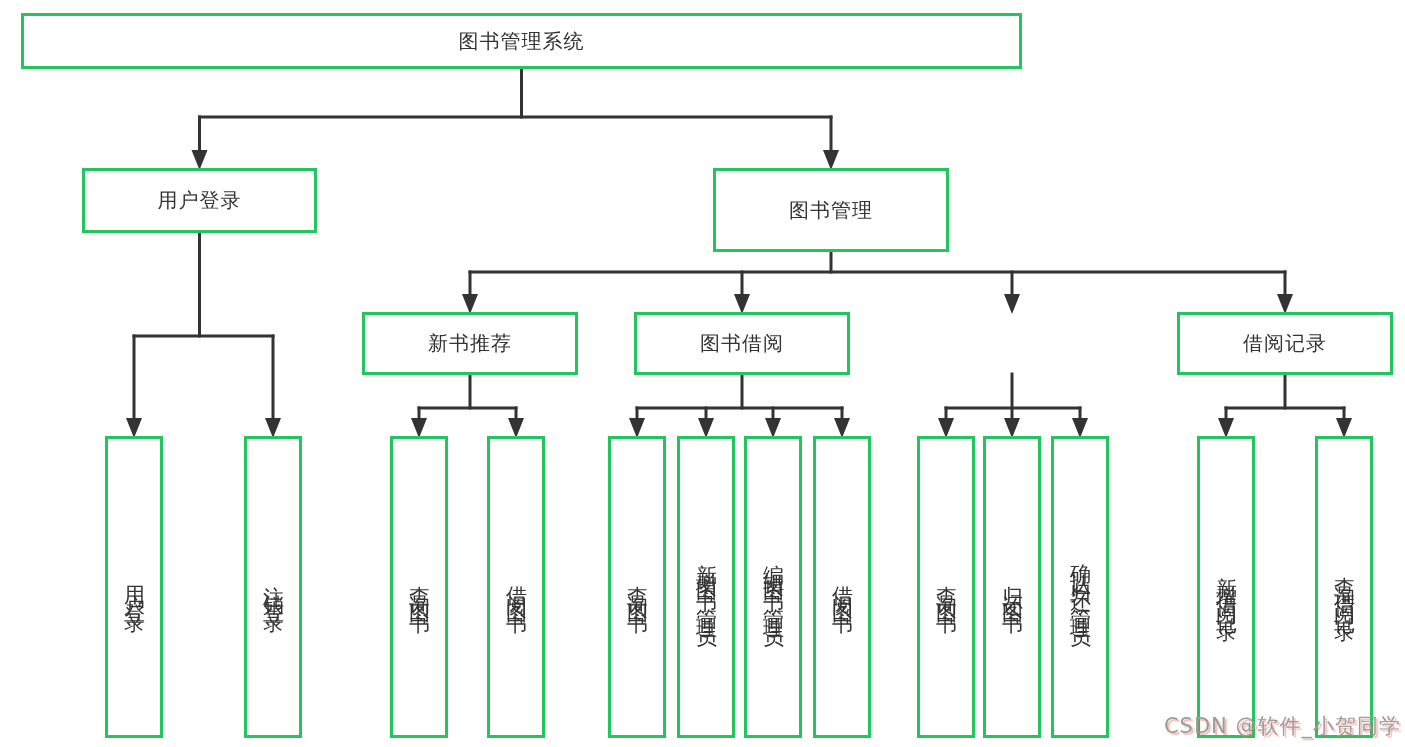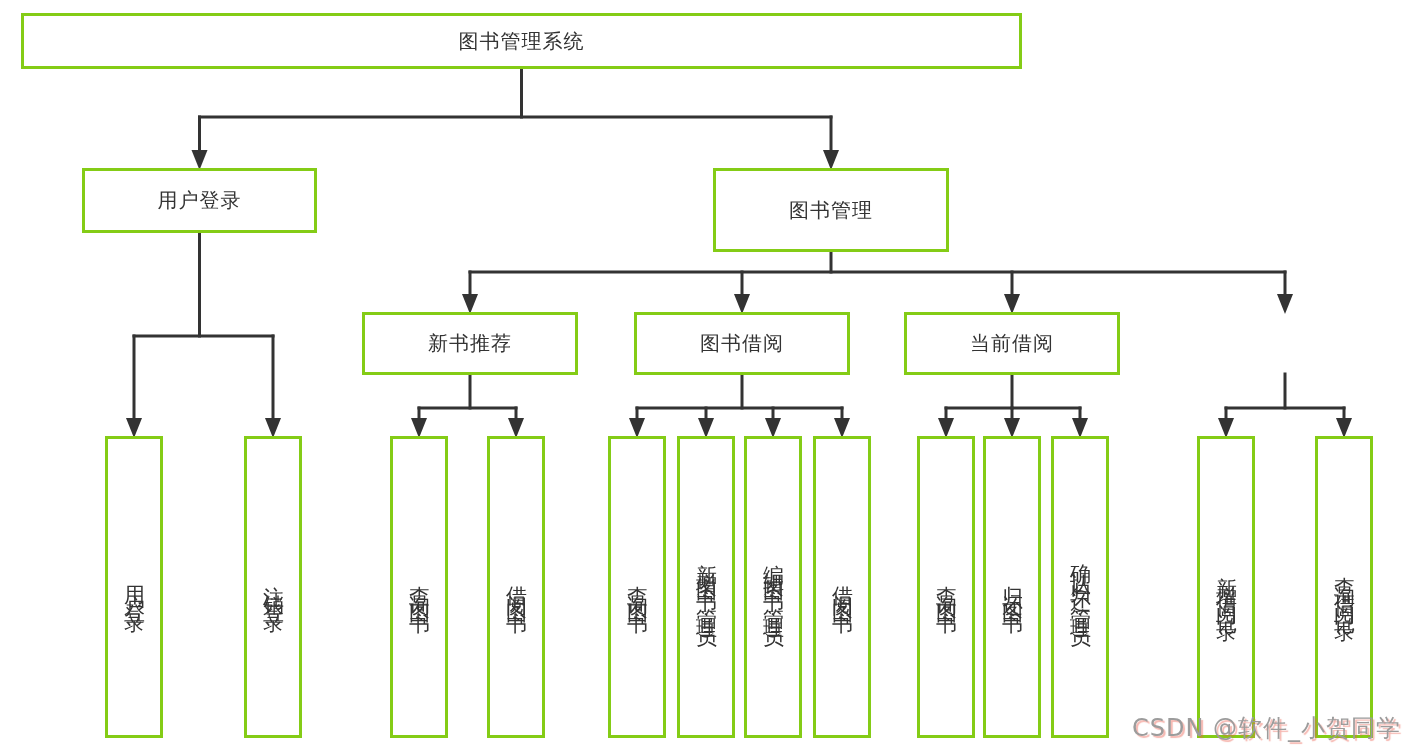--- a/index.html
+++ b/index.html
@@ -18,21 +18,21 @@
   .connectors {
     position: absolute;
     left: 0;
     top: 0;
     z-index: 1;
     pointer-events: none;
   }
   .node {
     position: absolute;
     box-sizing: border-box;
-    border: 3px solid #84cc16;
+    border: 3px solid #22c55e;
     background: #ffffff;
     color: #333333;
     display: flex;
     align-items: center;
     justify-content: center;
     z-index: 2;
     text-align: center;
   }
   .node.h {
     font-size: 20px;
@@ -43,21 +43,21 @@
     writing-mode: vertical-rl;
     font-size: 21px;
     letter-spacing: 9px;
     line-height: 1;
   }
   .watermark {
     position: absolute;
     right: 4px;
     top: 712px;
     z-index: 5;
-    font-size: 24px;
+    font-size: 21px;
     color: #9c9c9c;
     text-shadow: 2px 2px 1px rgba(235, 96, 80, 0.45);
     white-space: nowrap;
     letter-spacing: 1px;
   }
 </style>
 </head>
 <body>
 
 <div class="canvas">
@@ -116,21 +116,21 @@
       <polygon points="1336,418 1352,418 1344,438" fill="#333333"></polygon>
     </svg>
 
   <div class="node h" style="left:21px;  top:13px;  width:1001px; height:56px;">图书管理系统</div>
 
   <div class="node h" style="left:82px;  top:168px; width:235px; height:65px;">用户登录</div>
   <div class="node h" style="left:713px; top:168px; width:236px; height:84px;">图书管理</div>
 
   <div class="node h" style="left:362px;  top:312px; width:216px; height:63px;text-align:right;">新书推荐</div>
   <div class="node h" style="left:634px;  top:312px; width:216px; height:63px;">图书借阅</div>
-  <div class="node h" style="left:904px;  top:312px; width:216px; height:63px;">当前借阅</div>
+  <div class="node h" style="left:1177px; top:312px; width:216px; height:63px;">借阅记录</div>
 
   <div class="node v" style="left:105px;  top:436px; width:58px; height:302px;">用户登录</div>
   <div class="node v" style="left:244px;  top:436px; width:58px; height:302px;">注销登录</div>
 
   <div class="node v" style="left:390px;  top:436px; width:58px; height:302px;">查询图书</div>
   <div class="node v" style="left:487px;  top:436px; width:58px; height:302px;">借阅图书</div>
 
   <div class="node v" style="left:608px;  top:436px; width:58px; height:302px;">查询图书</div>
   <div class="node v" style="left:677px;  top:436px; width:58px; height:302px;">新增图书（管理员）</div>
   <div class="node v" style="left:744px;  top:436px; width:58px; height:302px;">编辑图书（管理员）</div>

